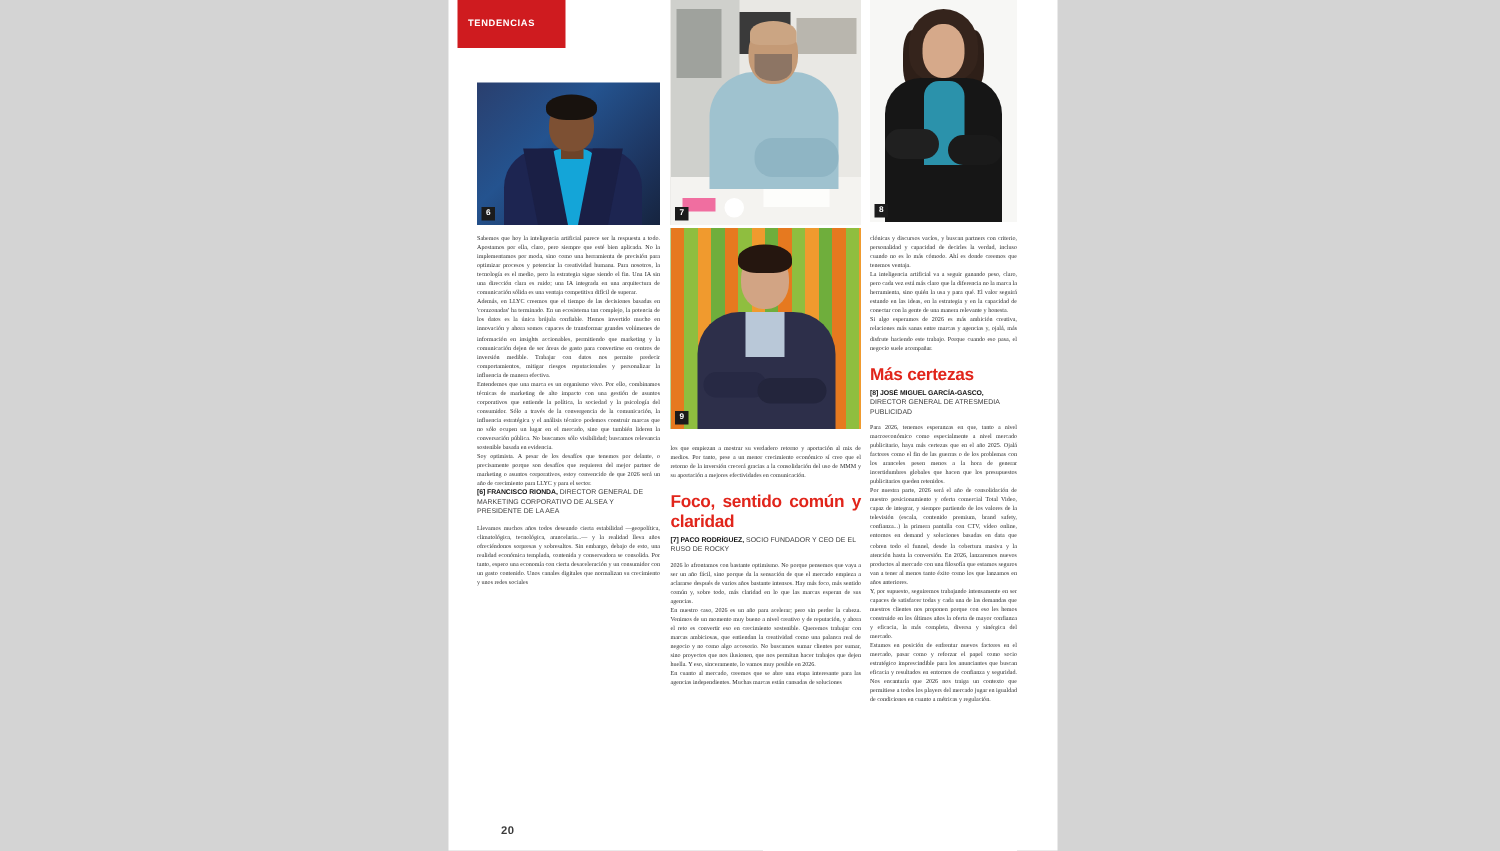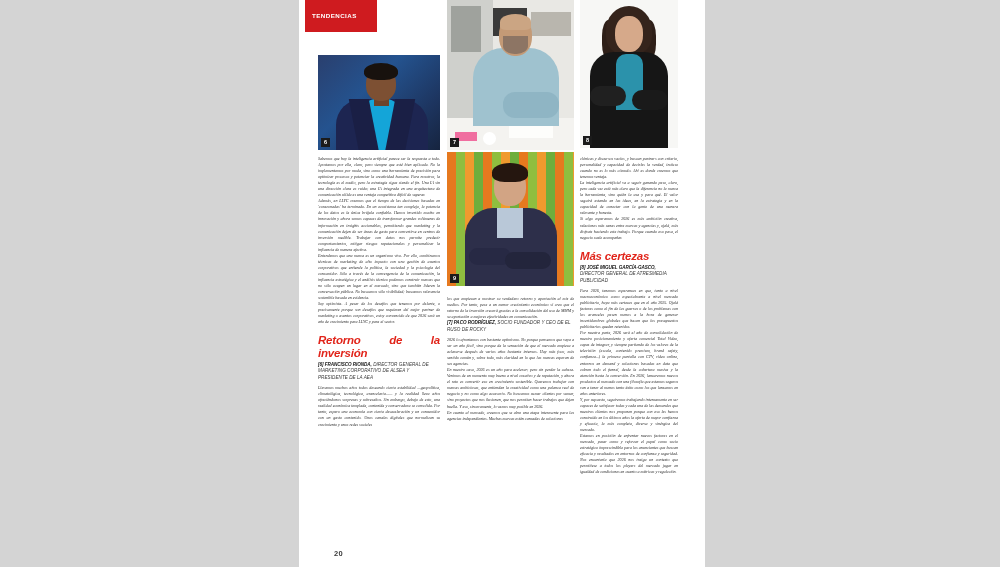--- a/index.html
+++ b/index.html
@@ -93,21 +93,21 @@
   #photo9 .armB{position:absolute;left:58px;top:100px;width:46px;height:17px;background:#23253c;border-radius:9px;}
 
   
   .col{
     position:absolute;
     font-family:"Liberation Serif",serif;
     font-size:4.05px;
     line-height:6.05px;
     color:#2b2b2b;
     text-align:justify;
-    -webkit-hyphens:auto;hyphens:auto;font-style:italic;
+    -webkit-hyphens:auto;hyphens:auto;
   }
   .col p{margin:0;text-indent:0;}
   #col1{left:19px;top:156px;width:122px;height:380px;}
   #col2{left:148px;top:296px;width:127px;height:244px;}
   #col3{left:281px;top:156px;width:98px;height:384px;}
 
   
   .hd{
     font-family:"Liberation Sans",sans-serif;
     color:#e1251b;
@@ -193,27 +193,27 @@
         <div class="head"></div>
         <div class="hair"></div>
         <div class="badge">9</div>
       </div>
 
       <div class="col" id="col1">
         <p>Sabemos que hoy la inteligencia artificial parece ser la respuesta a todo. Apostamos por ella, claro, pero siempre que esté bien aplicada. No la implementamos por moda, sino como una herramienta de precisión para optimizar procesos y potenciar la creatividad humana. Para nosotros, la tecnología es el medio, pero la estrategia sigue siendo el fin. Una IA sin una dirección clara es ruido; una IA integrada en una arquitectura de comunicación sólida es una ventaja competitiva difícil de superar.</p>
         <p>Además, en LLYC creemos que el tiempo de las decisiones basadas en 'corazonadas' ha terminado. En un ecosistema tan complejo, la potencia de los datos es la única brújula confiable. Hemos invertido mucho en innovación y ahora somos capaces de transformar grandes volúmenes de información en insights accionables, permitiendo que marketing y la comunicación dejen de ser áreas de gasto para convertirse en centros de inversión medible. Trabajar con datos nos permite predecir comportamientos, mitigar riesgos reputacionales y personalizar la influencia de manera efectiva.</p>
         <p>Entendemos que una marca es un organismo vivo. Por ello, combinamos técnicas de marketing de alto impacto con una gestión de asuntos corporativos que entiende la política, la sociedad y la psicología del consumidor. Sólo a través de la convergencia de la comunicación, la influencia estratégica y el análisis técnico podemos construir marcas que no sólo ocupen un lugar en el mercado, sino que también lideren la conversación pública. No buscamos sólo visibilidad; buscamos relevancia sostenible basada en evidencia.</p>
         <p>Soy optimista. A pesar de los desafíos que tenemos por delante, o precisamente porque son desafíos que requieren del mejor partner de marketing o asuntos corporativos, estoy convencido de que 2026 será un año de crecimiento para LLYC y para el sector.</p>
-        <div class="hd">Retorno de la inversión</div>
         <div class="byline"><b>[6] FRANCISCO RIONDA,</b><span> DIRECTOR GENERAL DE MARKETING CORPORATIVO DE ALSEA Y PRESIDENTE DE LA AEA</span></div>
         <p>Llevamos muchos años todos deseando cierta estabilidad —geopolítica, climatológica, tecnológica, arancelaria...— y la realidad lleva años ofreciéndonos sorpresas y sobresaltos. Sin embargo, debajo de esto, una realidad económica templada, contenida y conservadora se consolida. Por tanto, espero una economía con cierta desaceleración y un consumidor con un gasto contenido. Unos canales digitales que normalizan su crecimiento y unos redes sociales</p>
       </div>
 
       <div class="col" id="col2">
         <p>los que empiezan a mostrar su verdadero retorno y aportación al mix de medios. Por tanto, pese a un menor crecimiento económico sí creo que el retorno de la inversión crecerá gracias a la consolidación del uso de MMM y su aportación a mejores efectividades en comunicación.</p>
+        <div class="hd">Foco, sentido común y claridad</div>
         <div class="byline"><b>[7] PACO RODRÍGUEZ,</b><span> SOCIO FUNDADOR Y CEO DE EL RUSO DE ROCKY</span></div>
         <p>2026 lo afrontamos con bastante optimismo. No porque pensemos que vaya a ser un año fácil, sino porque da la sensación de que el mercado empieza a aclararse después de varios años bastante intensos. Hay más foco, más sentido común y, sobre todo, más claridad en lo que las marcas esperan de sus agencias.</p>
         <p>En nuestro caso, 2026 es un año para acelerar; pero sin perder la cabeza. Venimos de un momento muy bueno a nivel creativo y de reputación, y ahora el reto es convertir eso en crecimiento sostenible. Queremos trabajar con marcas ambiciosas, que entiendan la creatividad como una palanca real de negocio y no como algo accesorio. No buscamos sumar clientes por sumar, sino proyectos que nos ilusionen, que nos permitan hacer trabajos que dejen huella. Y eso, sinceramente, lo vamos muy posible en 2026.</p>
         <p>En cuanto al mercado, creemos que se abre una etapa interesante para las agencias independientes. Muchas marcas están cansadas de soluciones</p>
       </div>
 
       <div class="col" id="col3">
         <p>clónicas y discursos vacíos, y buscan partners con criterio, personalidad y capacidad de decirles la verdad, incluso cuando no es lo más cómodo. Ahí es donde creemos que tenemos ventaja.</p>
         <p>La inteligencia artificial va a seguir ganando peso, claro, pero cada vez está más claro que la diferencia no la marca la herramienta, sino quién la usa y para qué. El valor seguirá estando en las ideas, en la estrategia y en la capacidad de conectar con la gente de una manera relevante y honesta.</p>
         <p>Si algo esperamos de 2026 es más ambición creativa, relaciones más sanas entre marcas y agencias y, ojalá, más disfrute haciendo este trabajo. Porque cuando eso pasa, el negocio suele acompañar.</p>

